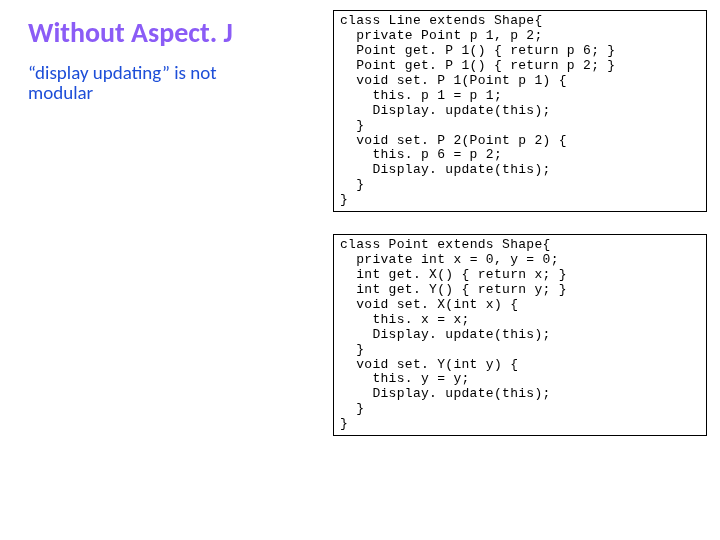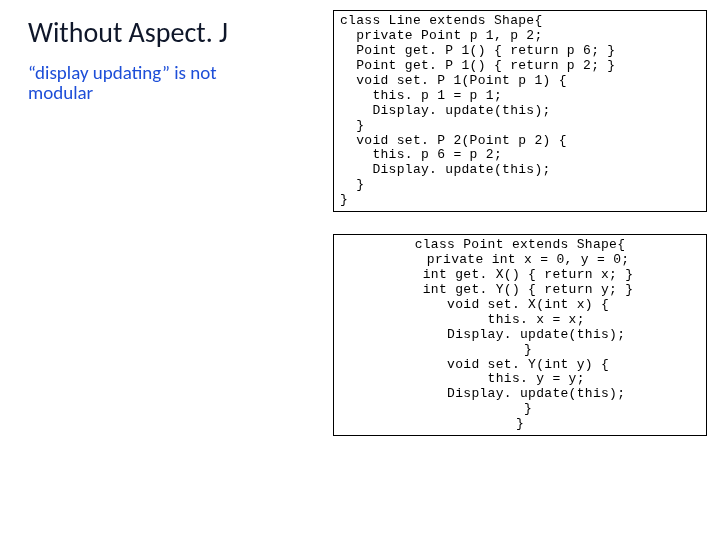--- a/index.html
+++ b/index.html
@@ -12,22 +12,22 @@
     overflow: hidden;
   }
   .left-col {
     position: absolute;
     left: 28px;
     top: 18px;
     width: 290px;
   }
   .title {
     font-size: 28px;
-    color: #0f172a;
-    font-weight: 400;
+    color: #8b5cf6;
+    font-weight: 700;
     margin-bottom: 14px;
     line-height: 1.1;
   }
   .subtitle {
     font-size: 19px;
     color: #1d4ed8;
     line-height: 1.05;
     margin-bottom: 16px;
   }
   .bullets {
@@ -58,21 +58,20 @@
     background: #fff;
   }
   .code-box2 {
     position: absolute;
     left: 333px;
     top: 234px;
     width: 374px;
     border: 1px solid #000;
     padding: 3px 6px 3px 6px;
     background: #fff;
-    text-align: center;
   }
   pre {
     font-family: "Courier New", monospace;
     font-size: 13px;
     line-height: 1.15;
     white-space: pre;
     letter-spacing: 0.3px;
   }
   pre b { font-weight: normal; }
 </style>

